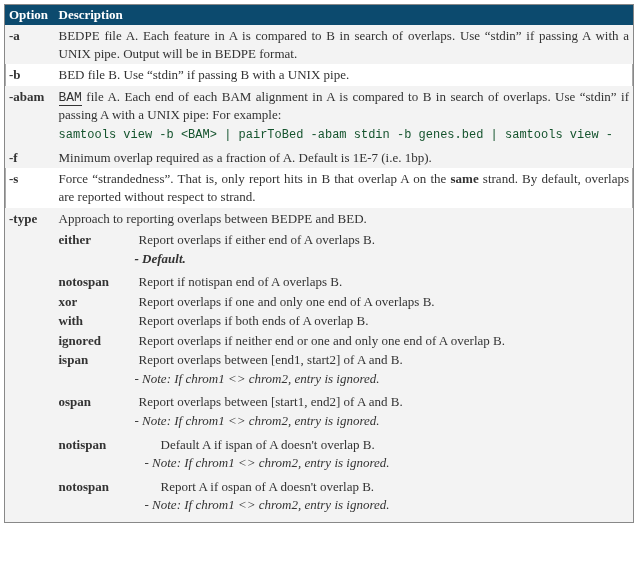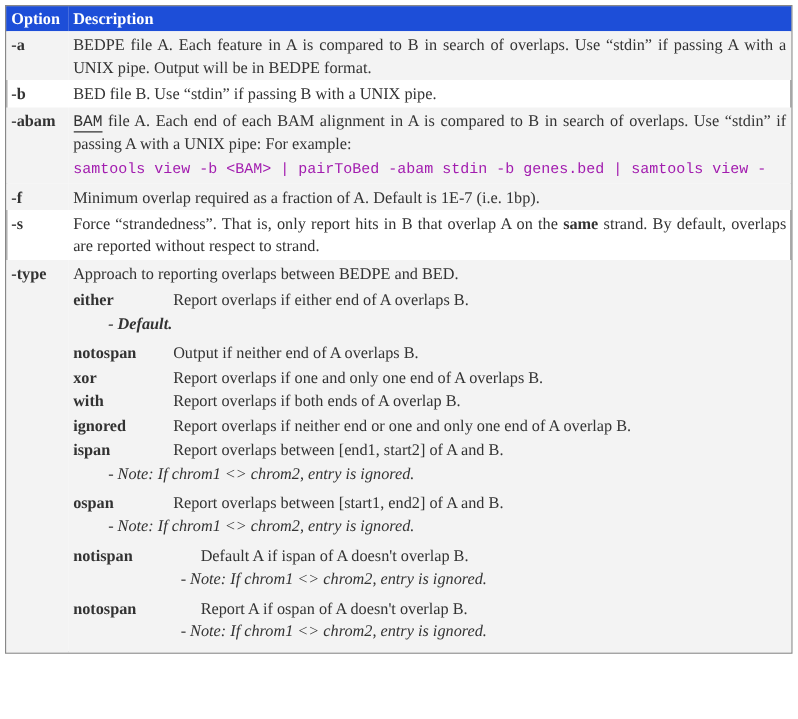--- a/index.html
+++ b/index.html
@@ -16,21 +16,21 @@
     border: 1px solid #888;
     box-shadow: inset 0 0 0 1px #aaa;
     width: 100%;
     box-sizing: border-box;
   }
   table {
     width: 100%;
     border-collapse: collapse;
   }
   thead tr {
-    background: #1d4ed8;
+    background: #0c4a6e;
     color: #fff;
   }
   thead th {
     text-align: left;
     font-weight: bold;
     padding: 2px 6px 2px 4px;
     font-size: 13px;
   }
   tbody td {
     vertical-align: top;
@@ -44,21 +44,21 @@
     font-weight: bold;
     white-space: nowrap;
     width: 52px;
     padding-right: 4px;
   }
   .desc {
     text-align: justify;
   }
   .code {
     font-family: "Courier New", Courier, monospace;
-    color: #a21caf;
+    color: #14532d;
     font-size: 12px;
     white-space: nowrap;
     display: block;
     margin: 3px 16px 2px 0;
   }
   .sublist {
     margin-top: 4px;
   }
   .subrow {
     display: flex;
@@ -70,21 +70,21 @@
     padding-right: 22px;
   }
   .subkey.w2 { min-width: 80px; }
   .subval {
     flex: 1;
   }
   .note {
     font-style: italic;
     margin: 1px 0 6px 0;
   }
-  .note.indent1 { margin-left: 28px; font-style: italic; }
+  .note.indent1 { margin-left: 76px; font-style: italic; }
   .note.indent2 { margin-left: 86px; }
   .ul { border-bottom: 1px solid #333; font-family: Liberation Mono, monospace; }
 </style>
 </head>
 <body>
 
 <div class="frame">
 <table>
   <thead>
     <tr>
@@ -133,21 +133,21 @@
         <div class="sublist">
 
           <div class="subrow">
             <div class="subkey">either</div>
             <div class="subval">Report overlaps if either end of A overlaps B.</div>
           </div>
           <div class="note indent1"><b>- Default.</b></div>
 
           <div class="subrow">
             <div class="subkey">notospan</div>
-            <div class="subval">Output if neither end of A overlaps B.</div>
+            <div class="subval">Report if notispan end of A overlaps B.</div>
           </div>
 
           <div class="subrow">
             <div class="subkey">xor</div>
             <div class="subval">Report overlaps if one and only one end of A overlaps B.</div>
           </div>
 
           <div class="subrow">
             <div class="subkey">with</div>
             <div class="subval">Report overlaps if both ends of A overlap  B.</div>

